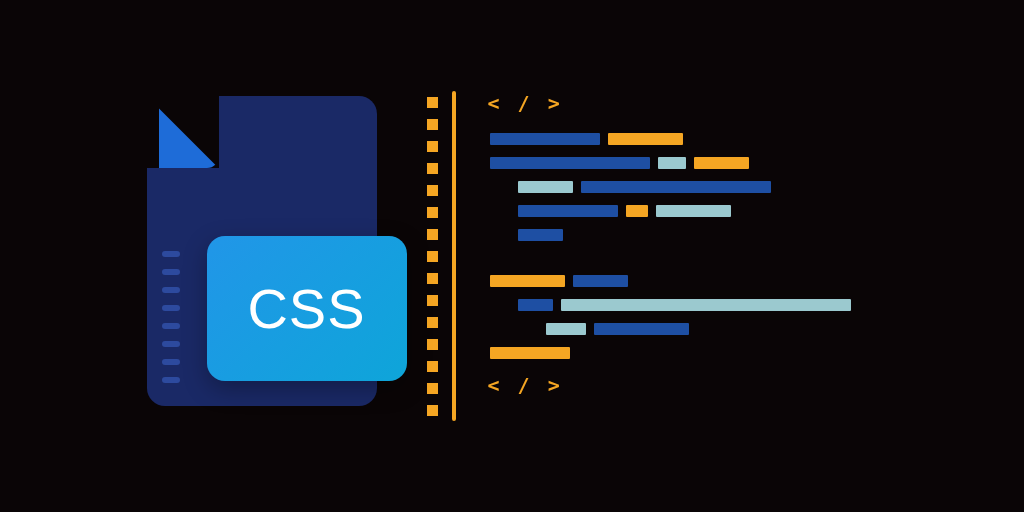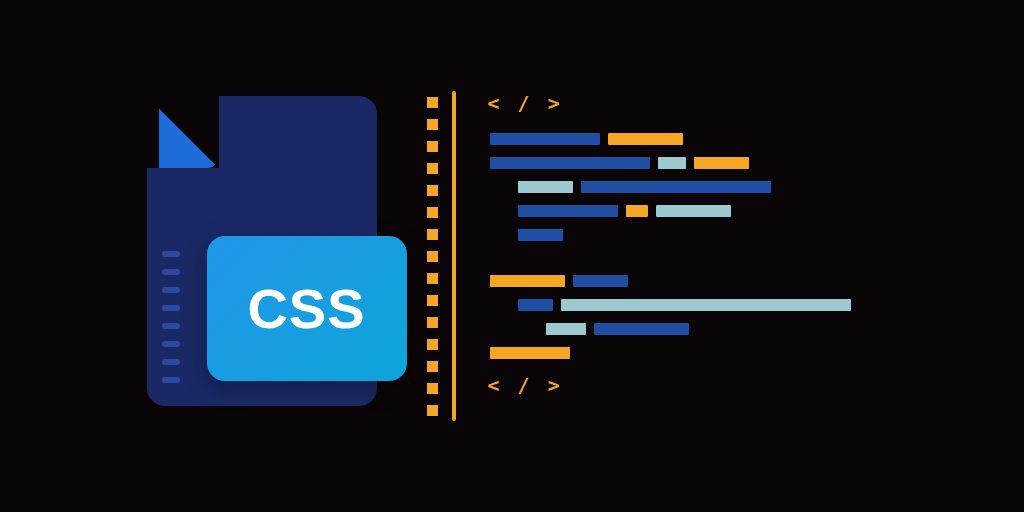--- a/index.html
+++ b/index.html
@@ -77,21 +77,21 @@
       border-radius: 18px;
       display: flex;
       align-items: center;
       justify-content: center;
       z-index: 4;
       box-shadow: 0 8px 24px rgba(0,0,0,0.3);
     }
     .file-label {
       color: #fff;
       font-family: Arial, sans-serif;
-      font-weight: 700;
+      font-weight: 400;
       font-size: 56px;
       letter-spacing: 1px;
     }
     
     
     .divider {
       display: flex;
       flex-direction: column;
       gap: 11px;
       height: 330px;

